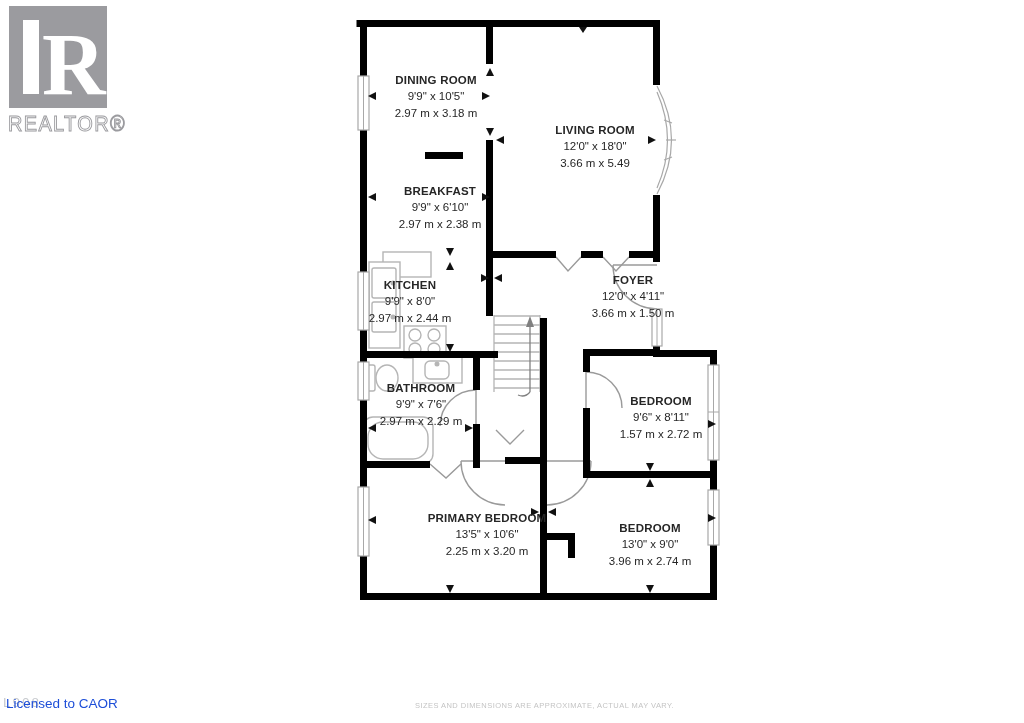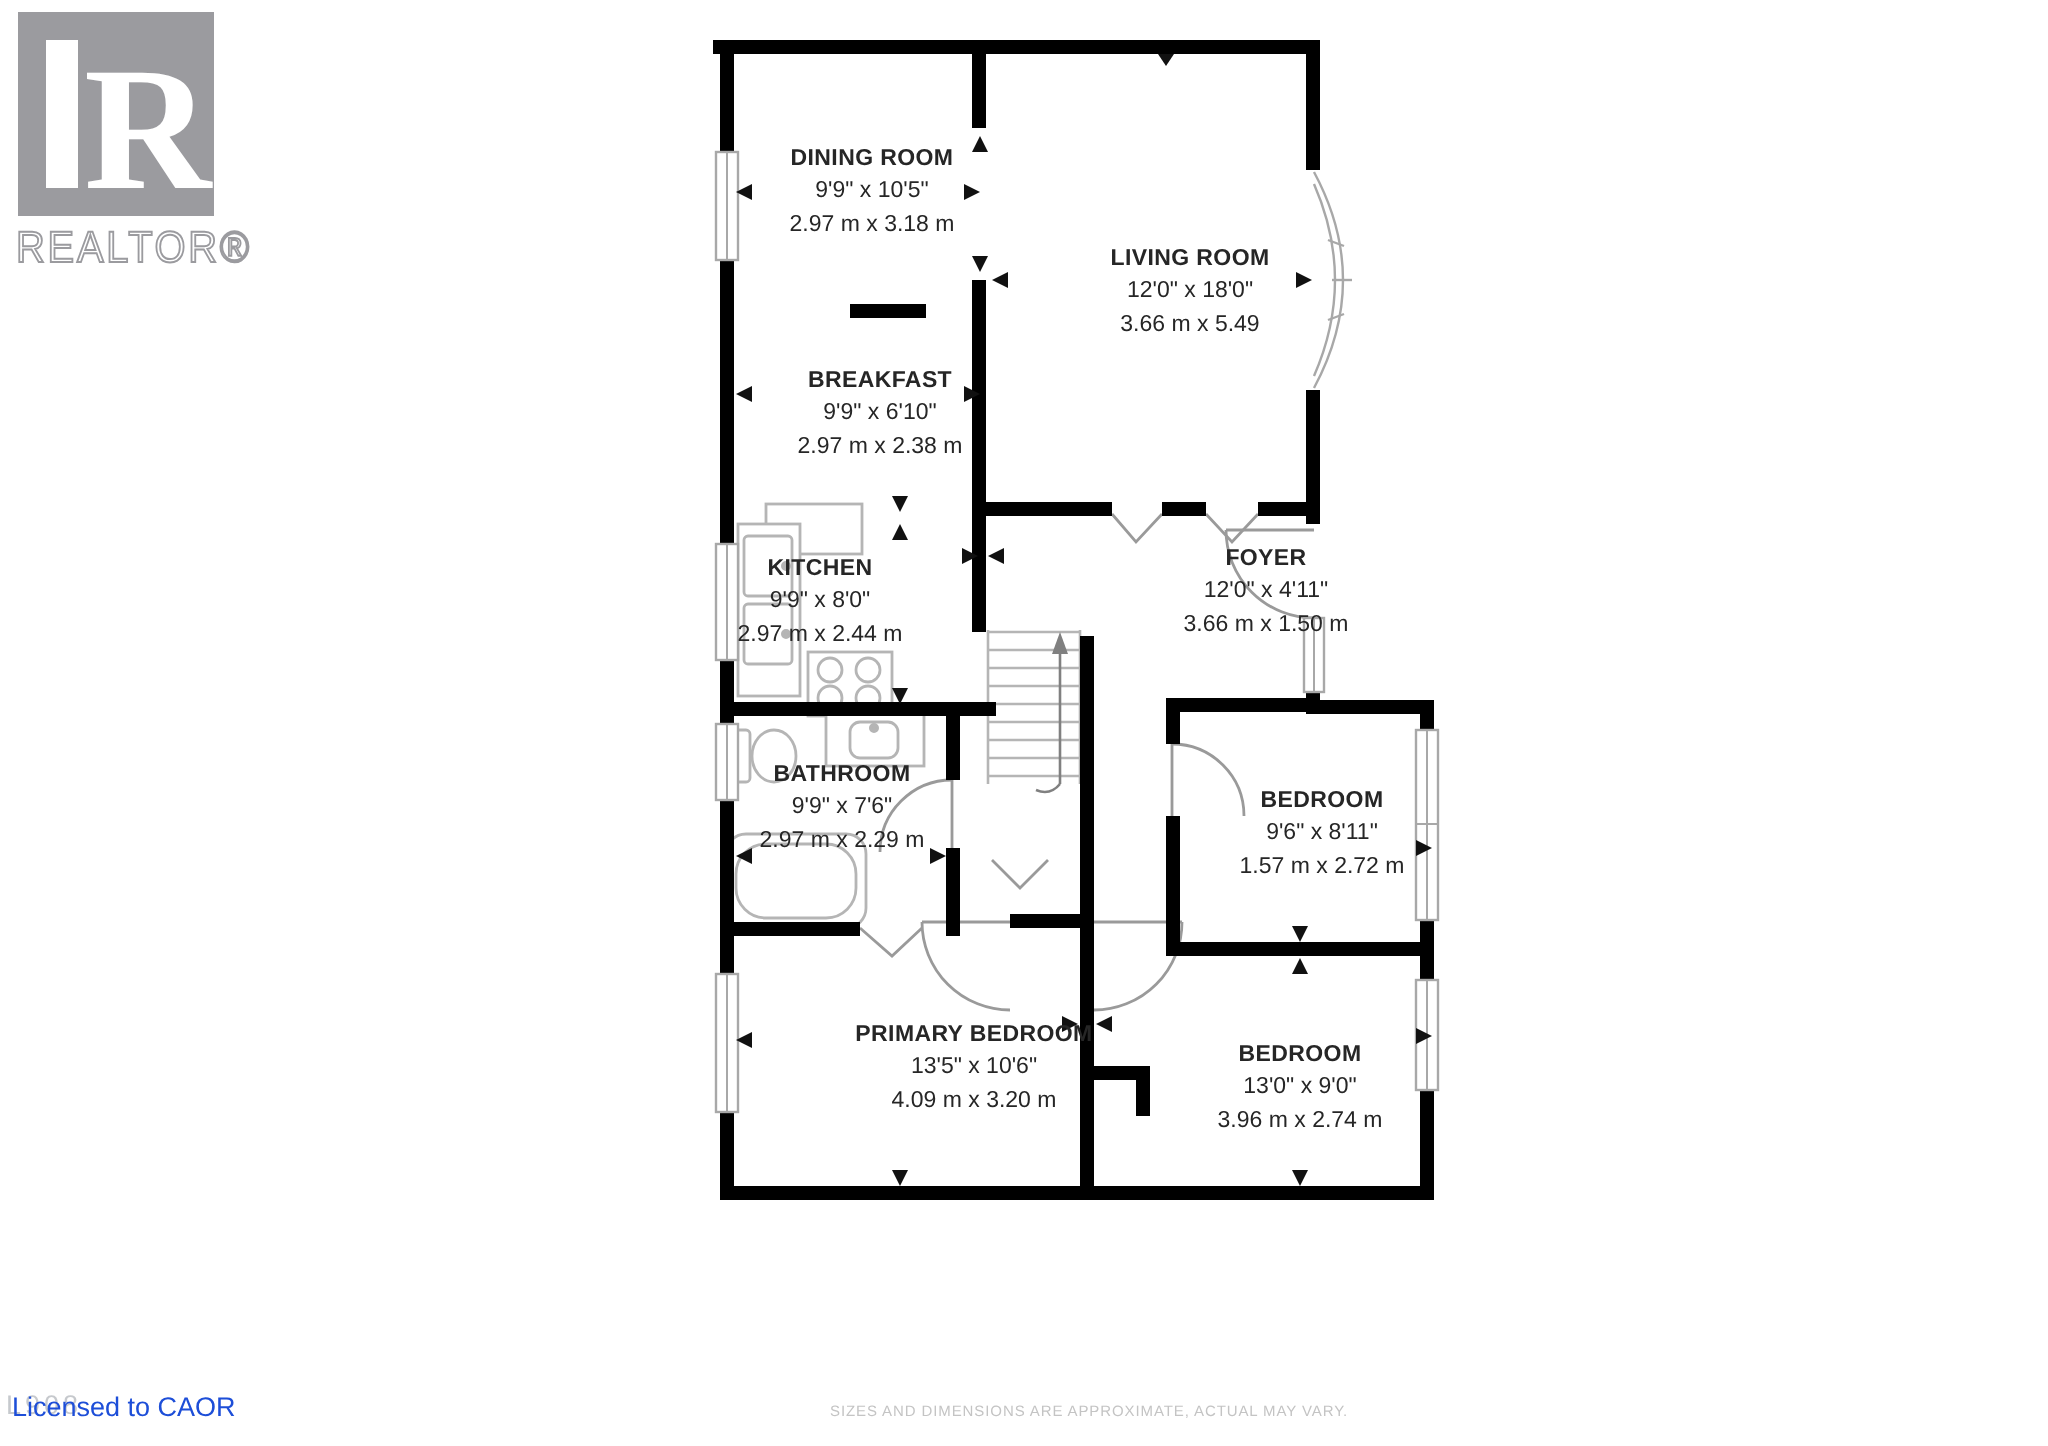--- a/index.html
+++ b/index.html
@@ -233,21 +233,21 @@
   <div>2.97 m x 2.29 m</div>
 </div>
 <div class="room-label" style="left:661px;top:417px;">
   <div class="rname">BEDROOM</div>
   <div>9'6" x 8'11"</div>
   <div>1.57 m x 2.72 m</div>
 </div>
 <div class="room-label" style="left:454px;top:534px;margin-left:33px;">
   <div class="rname">PRIMARY BEDROOM</div>
   <div>13'5" x 10'6"</div>
-  <div>4.09 m x 3.20 m</div>
+  <div>2.25 m x 3.20 m</div>
 </div>
 <div class="room-label" style="left:650px;top:544px;">
   <div class="rname">BEDROOM</div>
   <div>13'0" x 9'0"</div>
   <div>3.96 m x 2.74 m</div>
 </div>
 
 <div class="footer-overlay">L908</div>
 <div class="footer-licensed">Licensed to CAOR</div>
 <div class="footer-disclaimer">SIZES AND DIMENSIONS ARE APPROXIMATE, ACTUAL MAY VARY.</div>

